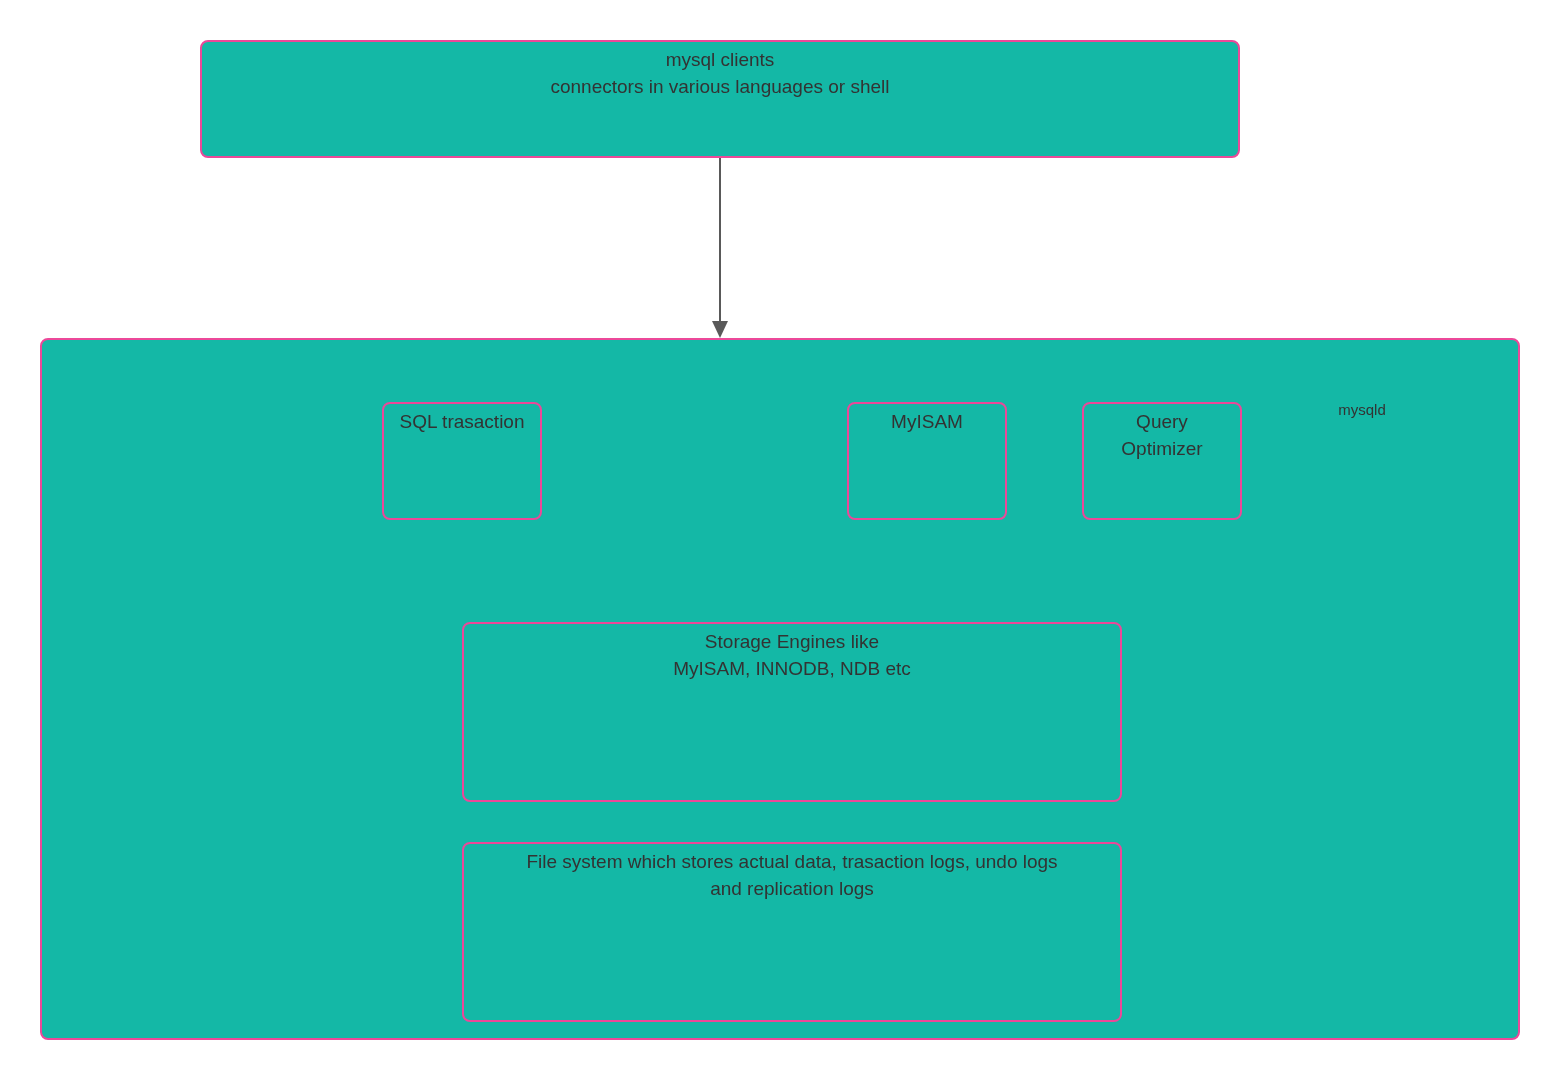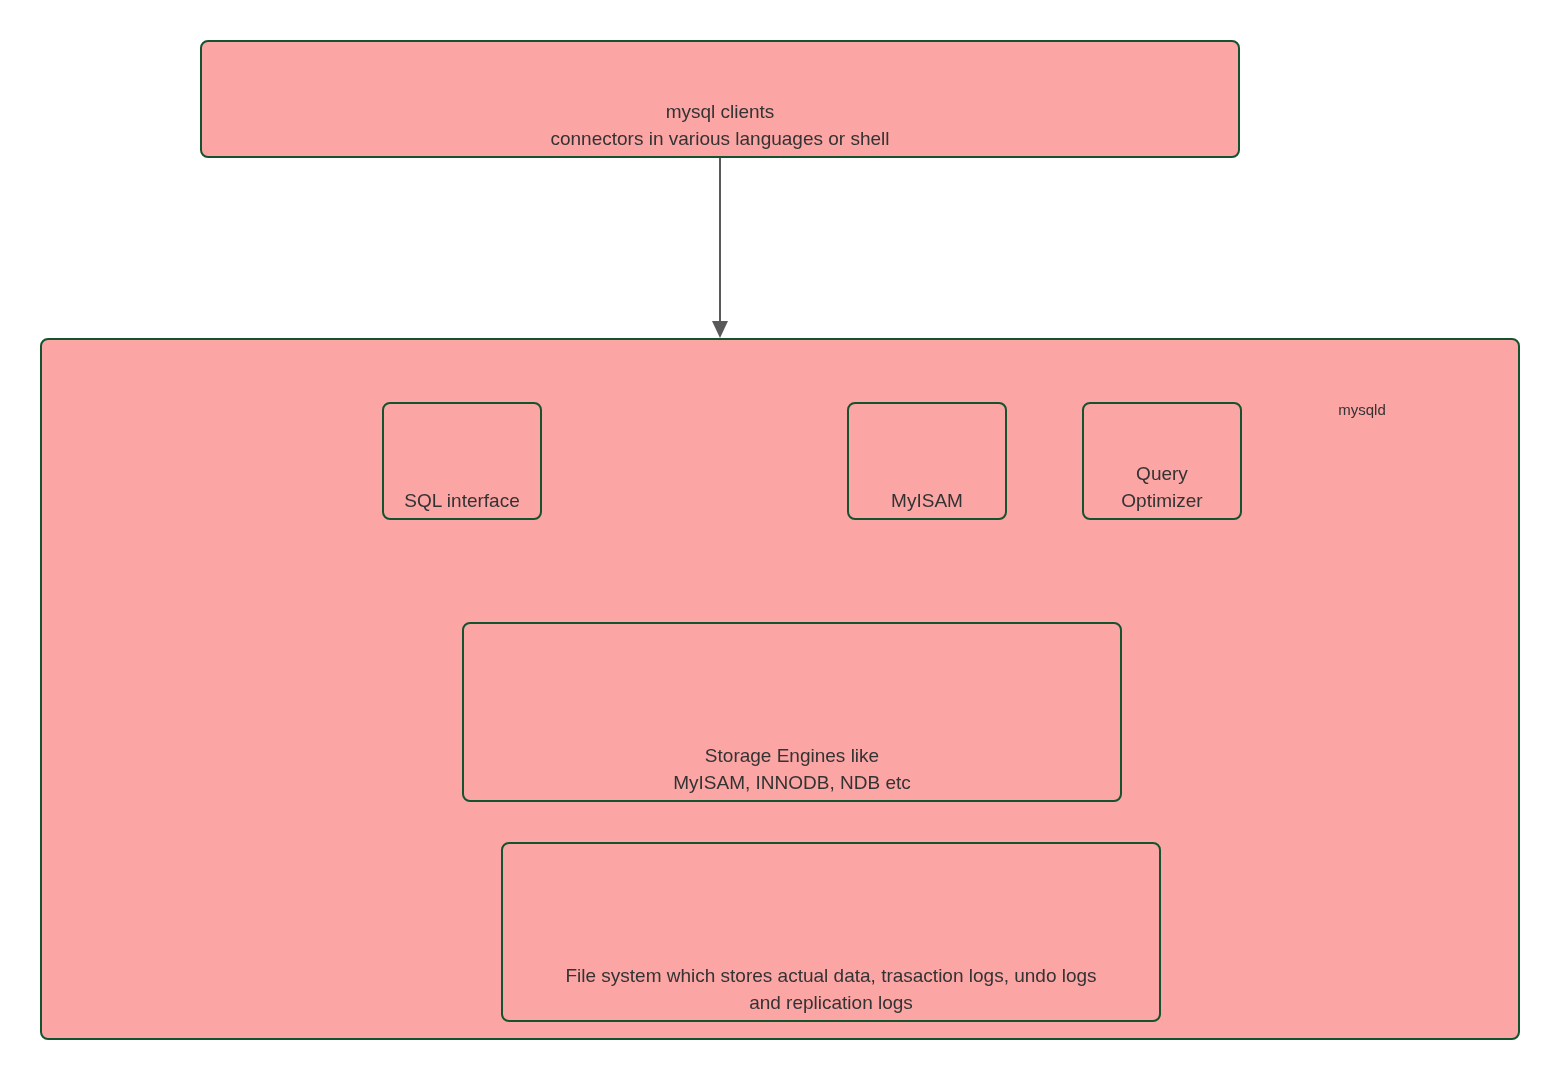--- a/index.html
+++ b/index.html
@@ -12,25 +12,25 @@
     position: relative;
     width: 1560px;
     height: 1080px;
     background: #ffffff;
     overflow: hidden;
     color: #333333;
   }
   .box {
     position: absolute;
     box-sizing: border-box;
-    border: 2px solid #14532d;
+    border: 2px solid #ec4899;
     border-radius: 8px;
-    background: #fca5a5;
+    background: #14b8a6;
     display: flex;
-    align-items: flex-end;
+    align-items: flex-start;
     justify-content: center;
     text-align: center;
     font-size: 19px;
     line-height: 27px;
     color: #333333;
     white-space: pre-line;
     padding: 4px 8px;
   }
   .clients-box {
     left: 200px; top: 40px;
@@ -59,21 +59,21 @@
   .comp-sql { left: 340px; }
   .comp-caches { left: 570px; }
   .comp-parser { left: 805px; }
   .comp-query { left: 1040px; }
   .storage-box {
     left: 420px; top: 282px;
     width: 660px; height: 180px;
   }
   .filesystem-box {
     left: 420px; top: 502px;
-    width: 660px; height: 180px; margin-left: 39px;
+    width: 660px; height: 180px;
   }
   .arrow-line {
     position: absolute;
     left: 719px; top: 158px;
     width: 2px; height: 166px;
     background: #595959;
   }
   .arrow-head {
     position: absolute;
     left: 712px; top: 321px;
@@ -94,21 +94,21 @@
   </div>
 
   <div class="arrow-line"></div>
   <div class="arrow-head"></div>
 
   <div class="box mysqld-box">
 
     <div class="mysqld-label">mysqld</div>
 
 
-    <div class="box component-box comp-sql">SQL interface</div>
+    <div class="box component-box comp-sql">SQL trasaction</div>
 
 
     <div class="box component-box comp-parser">MyISAM</div>
 
     <div class="box storage-box">Storage Engines like
 MyISAM, INNODB, NDB etc</div>
 
     <div class="box component-box comp-query">Query
 Optimizer</div>
 

